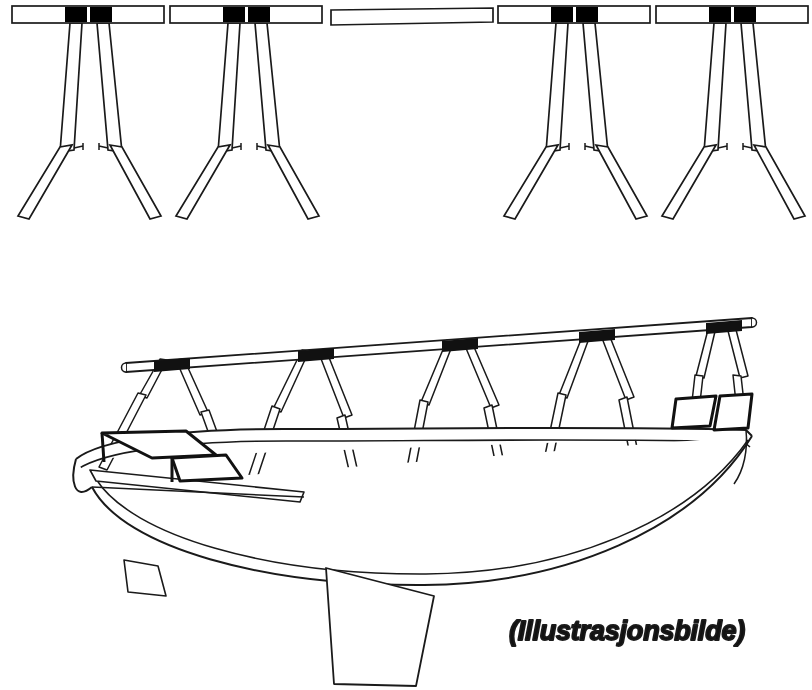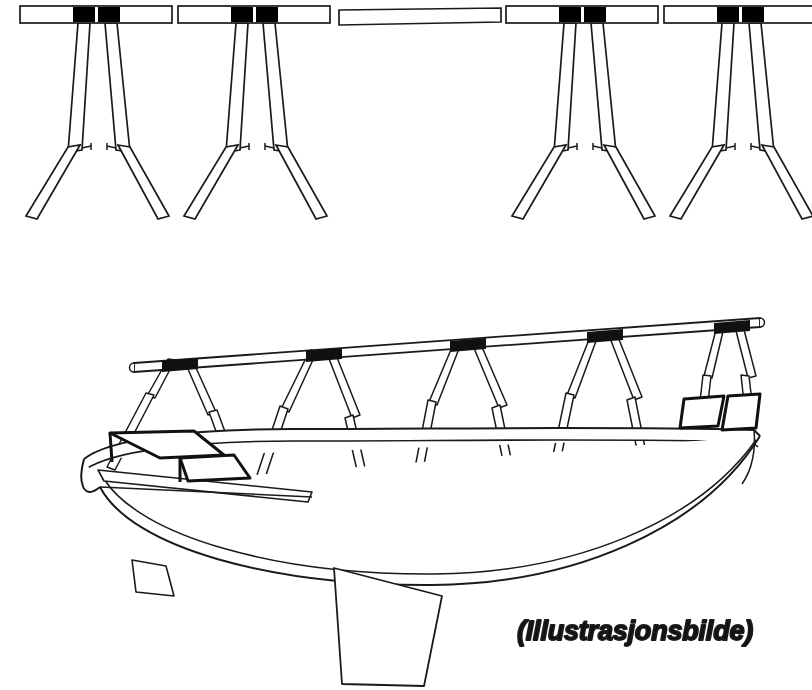--- a/index.html
+++ b/index.html
@@ -10,21 +10,21 @@
   }
   body {
     width: 812px;
     height: 690px;
     overflow: hidden;
     font-family: "Liberation Sans", sans-serif;
     position: relative;
   }
   #illustration {
     position: absolute;
-    left: 12px;
+    left: 4px;
     top: 0;
     width: 708px;
     height: 690px;
   }
   svg {
     display: block;
   }
   .caption-text {
     font-family: "Liberation Sans", sans-serif;
     font-weight: bold;

